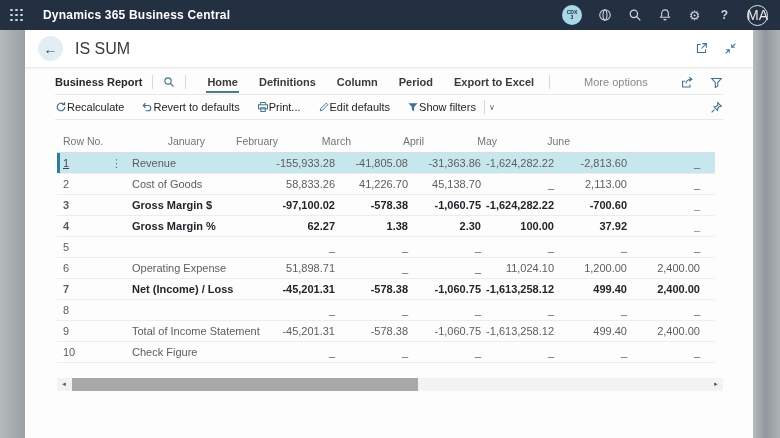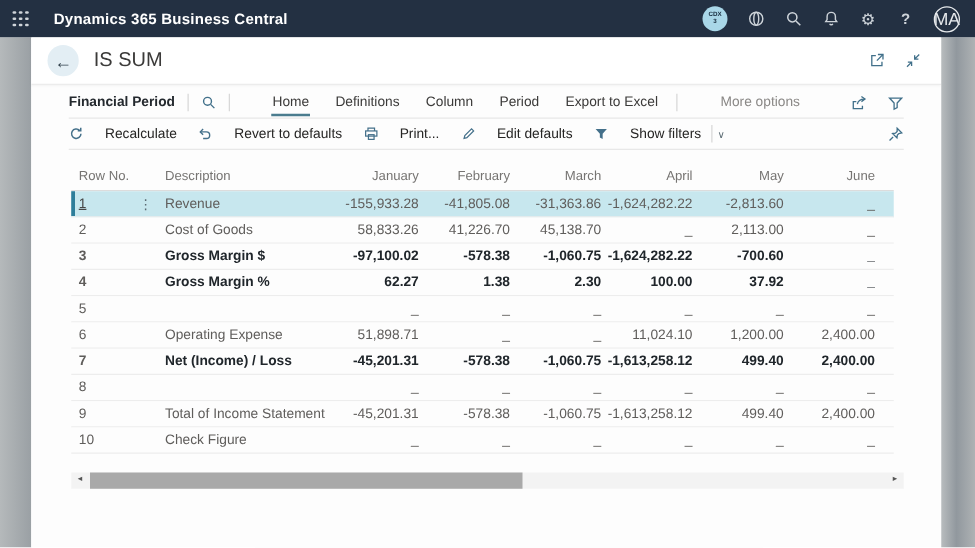--- a/index.html
+++ b/index.html
@@ -39,27 +39,27 @@
   .ph-icons svg { width:13px; height:13px; cursor:pointer; }
 
   
   .ribbon { margin:2px 30px 0 30px; }
   .tabs-row, .actions-row { height:25px; display:flex; align-items:center;
     border-bottom:1px solid #e8e8e8; font-size:11px; }
   .context-label { font-weight:bold; color:#24292e; cursor:pointer; }
   .vdiv { width:1px; height:14px; background:#d8d8d8; margin:0 10px; }
   .mini-icon { color:#41708a; display:flex; align-items:center; }
   .mini-icon svg { width:12px; height:12px; }
-  .tabs { display:flex; gap:19px; margin-left:23px; }
+  .tabs { display:flex; gap:19px; margin-left:10px;font-weight:bold; }
   .tab { color:#3b3a39; cursor:pointer; padding:4px 1px 3px; border-bottom:2px solid transparent; }
   .tab.active { border-bottom-color:#4a7c8e; }
   .more-options { color:#8a8886; cursor:pointer;padding-left:20px; }
   .row-right { margin-left:auto; display:flex; gap:16px; align-items:center; color:#41708a; }
   .row-right svg { width:13px; height:13px; cursor:pointer; }
-  .action { display:flex; align-items:center; gap:17px; color:#252423; cursor:pointer; margin-right:17px; }
+  .action { display:flex; align-items:center; gap:0; color:#252423; cursor:pointer; margin-right:17px; }
   .action svg { width:12px; height:12px; color:#44708a; }
   .chev { color:#5a6a72; font-size:8px; cursor:pointer; }
 
   
   .report-title { padding:9px 30px 4px; font-size:11.5px; font-weight:bold; color:#24292e; }
 
   
   .table { margin:12px 32px 0 32px; width:658px; font-size:11px; }
   .thead { display:flex; color:#767472; font-size:10.5px; padding:3px 0 5px;
     border-bottom:1px solid #dcdcdc; }
@@ -144,21 +144,21 @@
         </svg>
         <svg viewBox="0 0 16 16" fill="none" stroke="currentColor" stroke-width="1.3">
           <path d="M14 2 9.5 6.5M9.5 2.8v3.7h3.7"></path>
             <path d="M2 14l4.5-4.5M6.5 13.2V9.5H2.8"></path>
         </svg>
       </div>
     </div>
 
     <div class="ribbon">
       <div class="tabs-row">
-        <span class="context-label">Financial Period</span>
+        <span class="context-label">Business Report</span>
         <span class="vdiv"></span>
         <span class="mini-icon">
           <svg viewBox="0 0 16 16" fill="none" stroke="currentColor" stroke-width="1.5">
             <circle cx="6.7" cy="6.7" r="4.2"></circle>
               <path d="M10 10l4 4"></path>
           </svg>
         </span>
         <span class="vdiv"></span>
         <div class="tabs">
           <span class="tab active">Home</span>
@@ -224,21 +224,20 @@
               <path d="M5.5 10.5 2 14"></path>
           </svg>
         </div>
       </div>
     </div>
 
 
     <div class="table">
       <div class="thead">
         <span class="c-rowno">Row No.</span>
-        <span class="c-desc">Description</span>
         <span class="c-val">January</span>
         <span class="c-val">February</span>
         <span class="c-val">March</span>
         <span class="c-val">April</span>
         <span class="c-val">May</span>
         <span class="c-val">June</span>
         <span class="c-pad"></span>
       </div>
       <div>
           <div class="trow selected">

